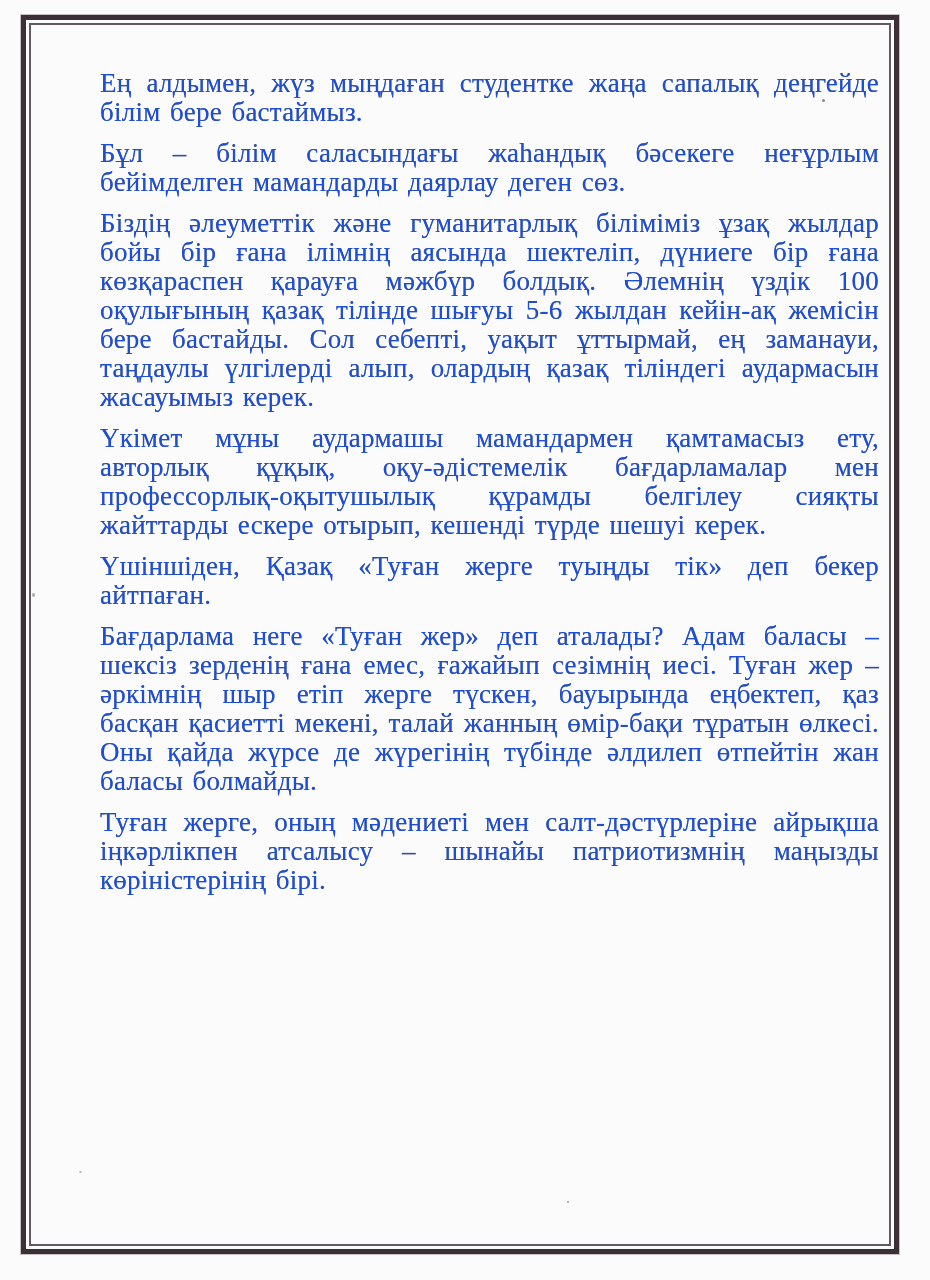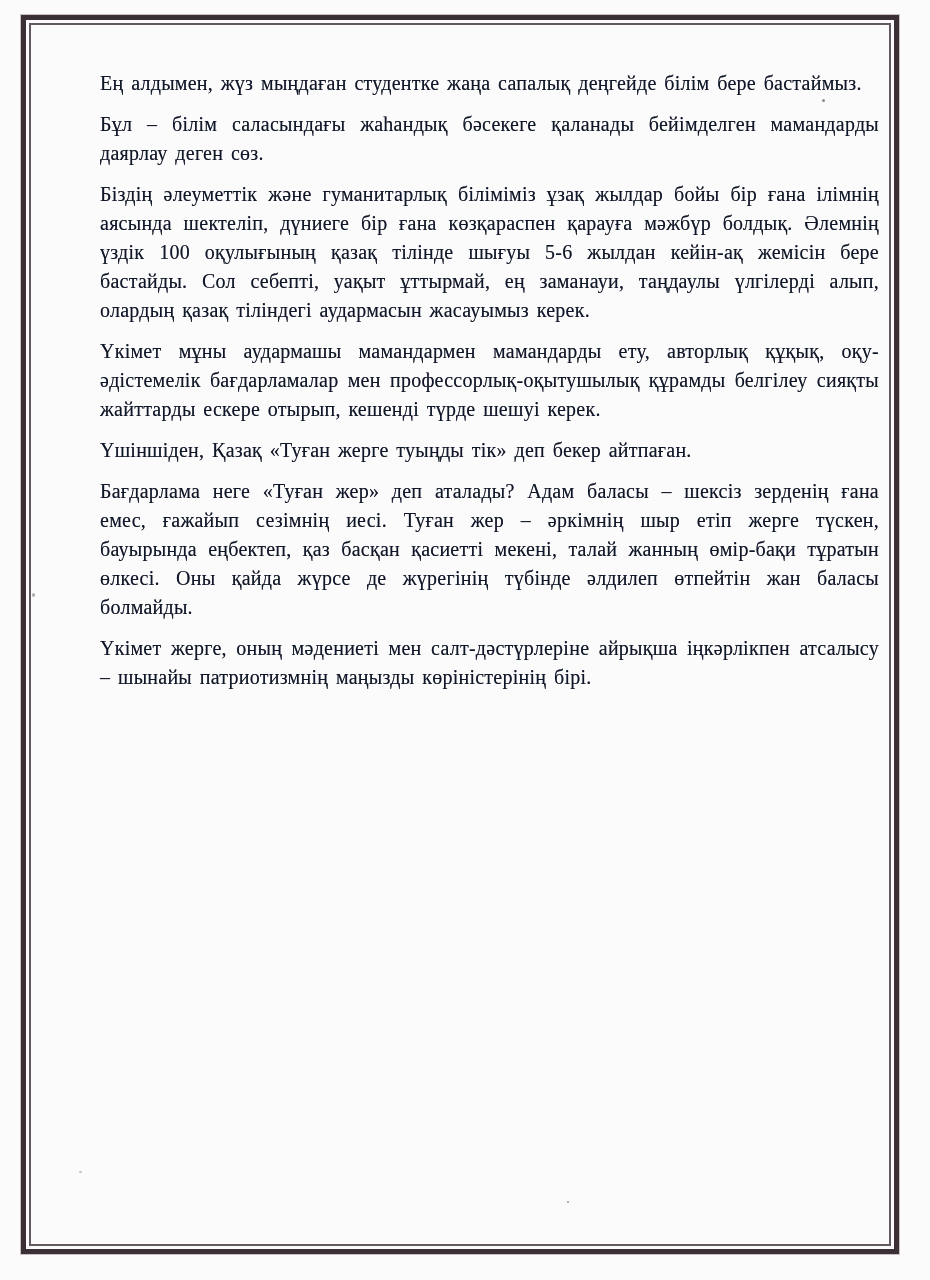--- a/index.html
+++ b/index.html
@@ -25,23 +25,23 @@
     position: absolute;
     inset: 3px;
     border: 2px solid #625a60;
   }
   .content {
     position: absolute;
     inset: 0;
     padding: 44px 10px 0 69px;
   }
   .content p {
-    font-size: 20px;
+    font-size: 27px;
     line-height: 29px;
-    color: #0f172a;
+    color: #1d4ed8;
     letter-spacing: 0.25px;
     word-spacing: 2.5px;
     text-align: justify;
     margin: 0 0 12px 0;
     text-shadow: 0 0 0.5px rgba(36,33,36,0.55);
   }
   
   .speck {
     position: absolute;
     border-radius: 50%;
@@ -53,26 +53,26 @@
   .speck-4 { left: 79px;  top: 1171px; width: 3px; height: 2px; background: #c2bcbf; }
 </style>
 </head>
 <body>
 
 <div class="sheet">
   <div class="frame-outer">
     <div class="frame-inner">
       <article class="content">
         <p>Ең алдымен, жүз мыңдаған студентке жаңа сапалық деңгейде білім бере бастаймыз.</p>
-        <p>Бұл – білім саласындағы жаһандық бәсекеге қаланады бейімделген мамандарды даярлау деген сөз.</p>
+        <p>Бұл – білім саласындағы жаһандық бәсекеге неғұрлым бейімделген мамандарды даярлау деген сөз.</p>
         <p>Біздің әлеуметтік және гуманитарлық біліміміз ұзақ жылдар бойы бір ғана ілімнің аясында шектеліп, дүниеге бір ғана көзқараспен қарауға мәжбүр болдық. Әлемнің үздік 100 оқулығының қазақ тілінде шығуы 5-6 жылдан кейін-ақ жемісін бере бастайды. Сол себепті, уақыт ұттырмай, ең заманауи, таңдаулы үлгілерді алып, олардың қазақ тіліндегі аудармасын жасауымыз керек.</p>
-        <p>Үкімет мұны аудармашы мамандармен мамандарды ету, авторлық құқық, оқу-әдістемелік бағдарламалар мен профессорлық-оқытушылық құрамды белгілеу сияқты жайттарды ескере отырып, кешенді түрде шешуі керек.</p>
+        <p>Үкімет мұны аудармашы мамандармен қамтамасыз ету, авторлық құқық, оқу-әдістемелік бағдарламалар мен профессорлық-оқытушылық құрамды белгілеу сияқты жайттарды ескере отырып, кешенді түрде шешуі керек.</p>
         <p>Үшіншіден, Қазақ «Туған жерге туыңды тік» деп бекер айтпаған.</p>
         <p>Бағдарлама неге «Туған жер» деп аталады? Адам баласы – шексіз зерденің ғана емес, ғажайып сезімнің иесі. Туған жер – әркімнің шыр етіп жерге түскен, бауырында еңбектеп, қаз басқан қасиетті мекені, талай жанның өмір-бақи тұратын өлкесі. Оны қайда жүрсе де жүрегінің түбінде әлдилеп өтпейтін жан баласы болмайды.</p>
-        <p>Үкімет жерге, оның мәдениеті мен салт-дәстүрлеріне айрықша іңкәрлікпен атсалысу – шынайы патриотизмнің маңызды көріністерінің бірі.</p>
+        <p>Туған жерге, оның мәдениеті мен салт-дәстүрлеріне айрықша іңкәрлікпен атсалысу – шынайы патриотизмнің маңызды көріністерінің бірі.</p>
       </article>
     </div>
   </div>
   <span class="speck speck-1"></span>
   <span class="speck speck-2"></span>
   <span class="speck speck-3"></span>
   <span class="speck speck-4"></span>
 </div>
 
 </body></html>

